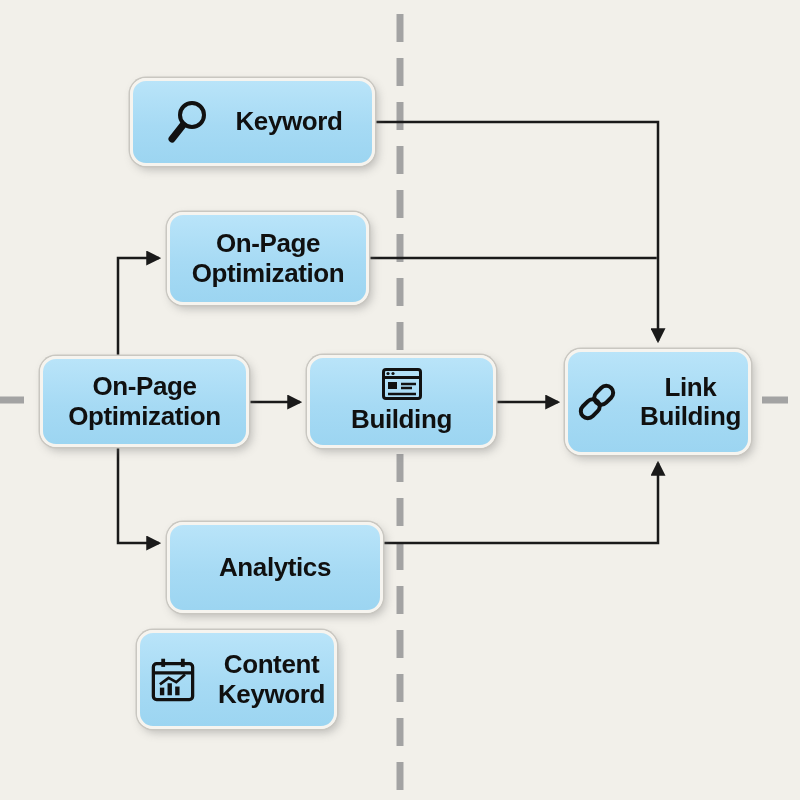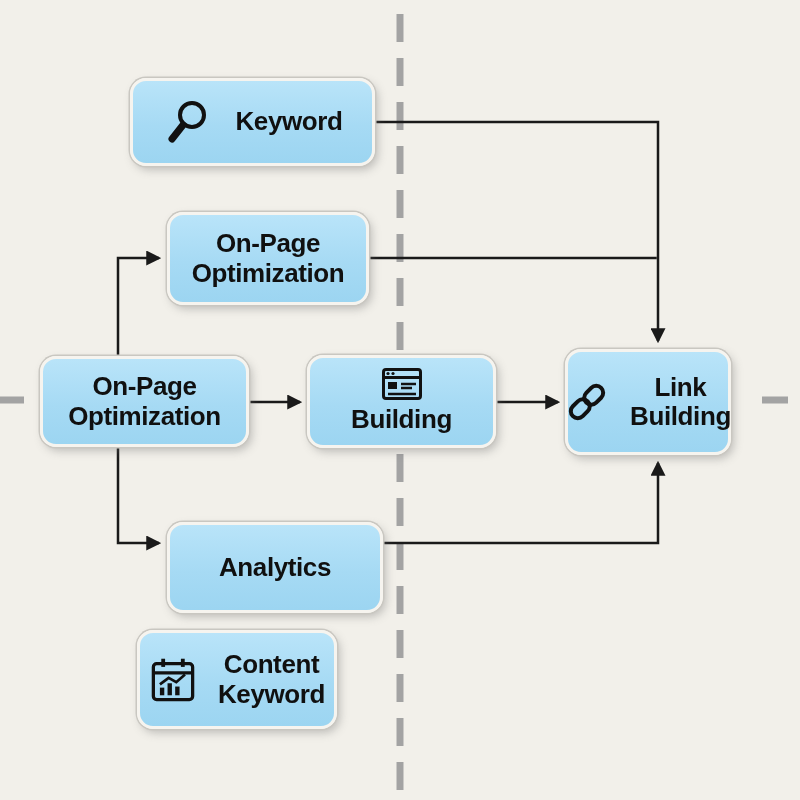--- a/index.html
+++ b/index.html
@@ -117,21 +117,21 @@
         <line x1="19" y1="16" x2="34" y2="16" stroke="#111" stroke-width="2.5"></line>
         <line x1="19" y1="20" x2="30" y2="20" stroke="#111" stroke-width="2.5"></line>
         <line x1="6" y1="26" x2="34" y2="26" stroke="#111" stroke-width="2.5"></line>
       </svg>
     </span>
     <span class="label">
       <span class="line">Building</span>
     </span>
   </div>
 
-  <div class="node" style="left:565px; top:349px; width:166px; height:106px;">
+  <div class="node" style="left:565px; top:349px; width:186px; height:106px;">
     <span class="icon">
       <svg width="44" height="44" viewBox="0 0 44 44">
         <g transform="rotate(-45 22 22)" fill="none" stroke="#111" stroke-width="4">
           <rect x="2" y="15" width="21" height="14" rx="7"></rect>
           <rect x="21" y="15" width="21" height="14" rx="7"></rect>
         </g>
       </svg>
     </span>
     <span class="label">
       <span class="line">Link</span>

